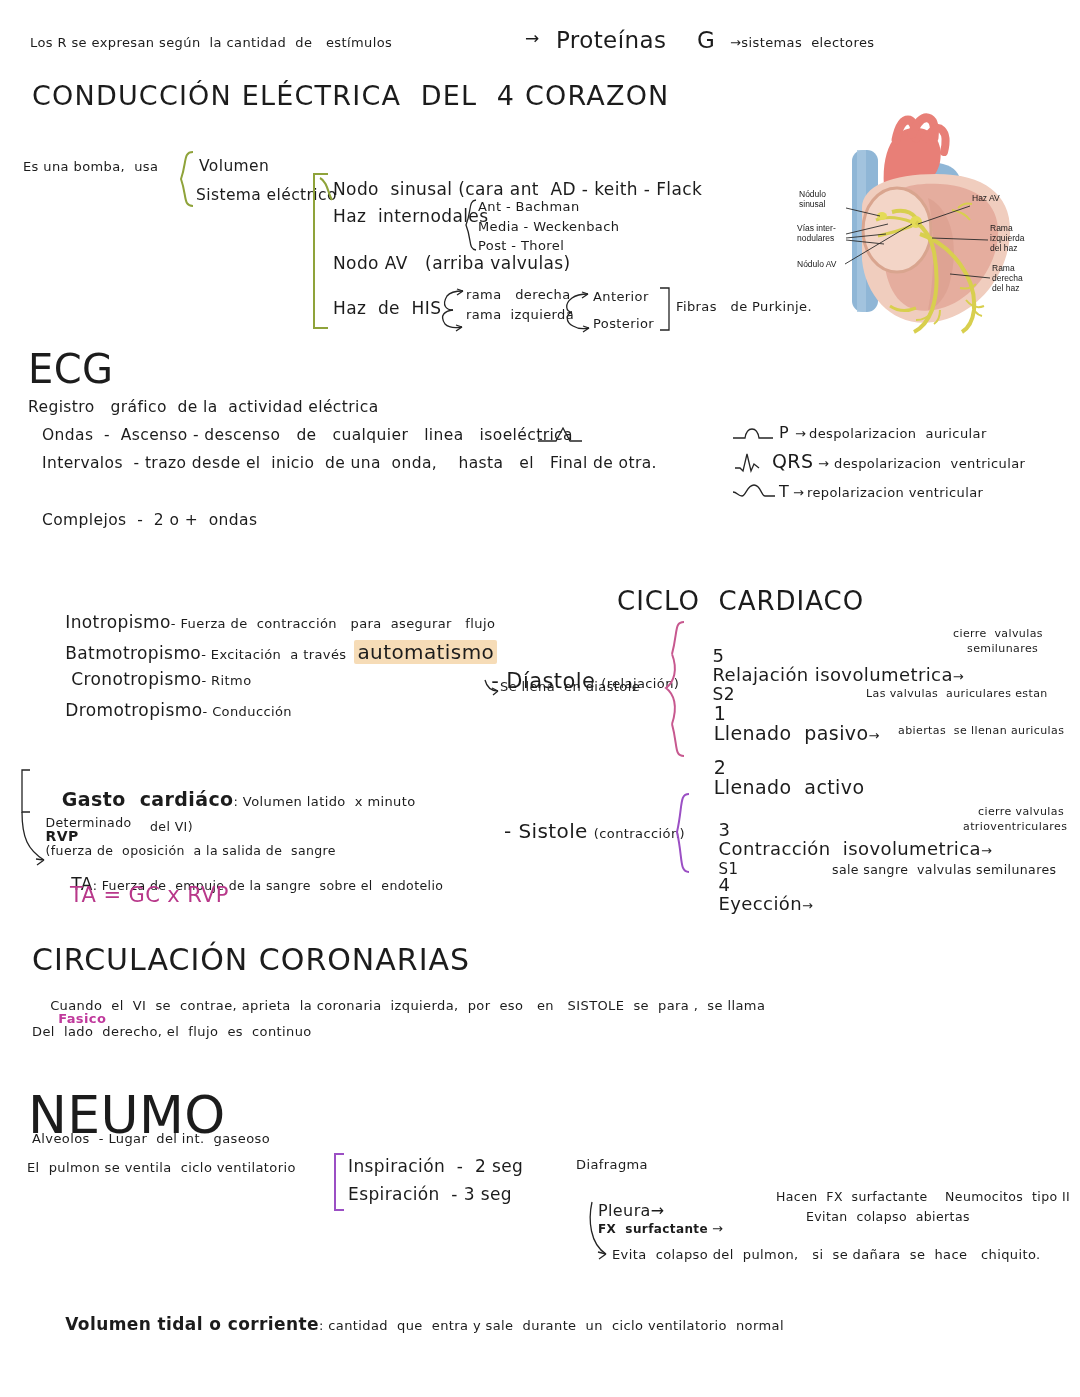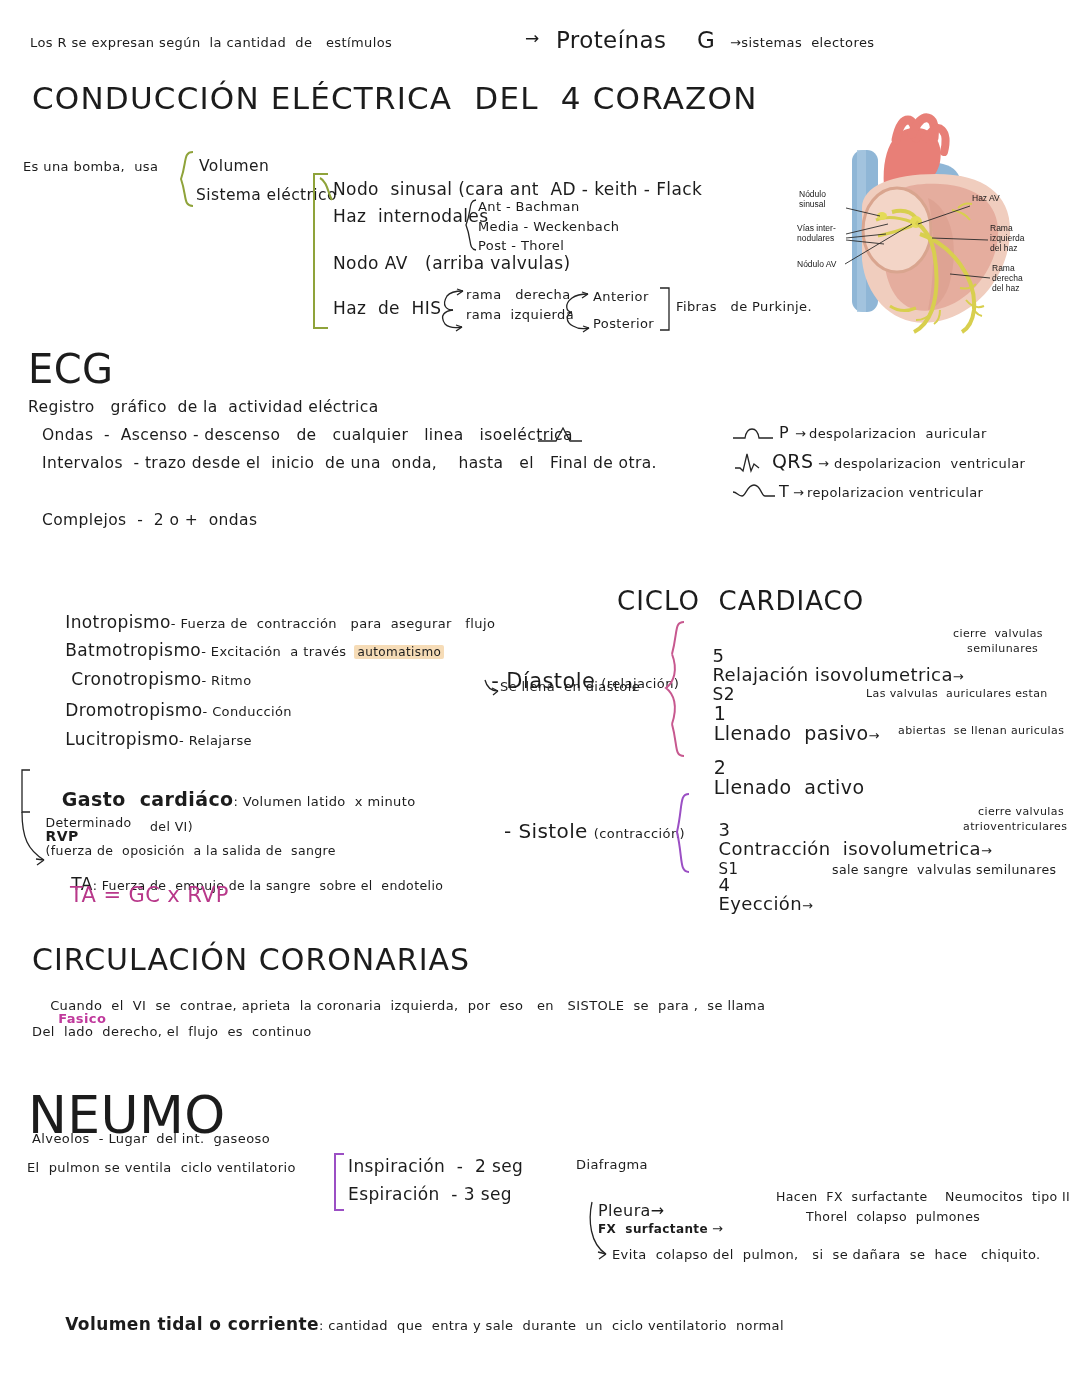--- a/index.html
+++ b/index.html
@@ -9,21 +9,21 @@
   }
   .pg{position:absolute;left:0;top:0;width:1080px;height:1397px;background:#ffffff;}
   .t{position:absolute;white-space:pre;line-height:1.05;}
   .hw{font-family:"DejaVu Sans", sans-serif;letter-spacing:.4px;}
   .small{font-size:13px;}
   .xsmall{font-size:12.5px;}
   .tiny{font-size:11px;}
   .body{font-size:15.5px;}
   .med{font-size:17px;}
   .bold{font-weight:bold;}
-  .h1{font-size:31px;letter-spacing:1.2px;}
+  .h1{font-size:27px;letter-spacing:1.2px;}
   .h2{font-size:30px;letter-spacing:1px;}
   .pink{color:#b8388a;}
   .magenta{color:#c0399c;}
   .hl{background:#f6dcb7;border-radius:2px;padding:0 3px;}
   svg{position:absolute;overflow:visible;}
   .gline{stroke:#8fa33a;stroke-width:2;fill:none;}
   .pline{stroke:#c7588f;stroke-width:2;fill:none;}
   .vline{stroke:#9b4fc4;stroke-width:2;fill:none;}
   .kthin{stroke:#242424;stroke-width:1.3;fill:none;}
   
@@ -177,30 +177,27 @@
     <path class="kthin" d="M0 10 C 4 10, 5 14, 9 14 C 13 14, 14 3, 21 3 C 28 3, 28 14, 32 14 L42 14"></path>
   </svg>
   <div class="t hw" style="left:779px;top:484px;font-size:16px;">T</div>
   <div class="t hw small" style="left:793px;top:486px;">→</div>
   <div class="t hw small" style="left:807px;top:486px;">repolarizacion ventricular</div>
 
   <div class="t hw" style="left:42px;top:596px;font-size:17px;">
     <span>Inotropismo</span><span class="small">- Fuerza de  contracción   para  asegurar   flujo</span>
   </div>
   <div class="t hw" style="left:42px;top:624px;font-size:17px;">
-    <span>Batmotropismo</span><span class="small">- Excitación  a través</span><span class="hl" style="font-size:12px;margin-left:8px;">automatismo</span>
+    <span>Batmotropismo</span><span class="small">- Excitación  a través</span><span class="hl" style="font-size:20px;margin-left:8px;">automatismo</span>
   </div>
   <div class="t hw" style="left:48px;top:653px;font-size:17px;">
     <span>Cronotropismo</span><span class="small">- Ritmo</span>
   </div>
   <div class="t hw" style="left:42px;top:684px;font-size:17px;">
     <span>Dromotropismo</span><span class="small">- Conducción</span>
-  </div>
-  <div class="t hw" style="left:42px;top:713px;font-size:17px;">
-    <span>Lucitropismo</span><span class="small">- Relajarse</span>
   </div>
 
   <svg style="left:14px;top:768px;" width="22" height="98">
     <path class="kthin" d="M16 2 L8 2 L8 44 L16 44"></path>
     <path class="kthin" d="M8 44 C 8 70, 14 82, 30 92"></path>
     <path class="kthin" d="M30 92 l-8 -1 m8 1 l-7 5"></path>
   </svg>
   <div class="t hw" style="left:36px;top:770px;font-size:19px;">
     <span class="bold">Gasto  cardiáco</span><span class="small">: Volumen latido  x minuto</span>
   </div>
@@ -286,21 +283,21 @@
   </svg>
   <div class="t hw med" style="left:348px;top:1158px;">Inspiración  -  2 seg</div>
   <div class="t hw med" style="left:348px;top:1186px;">Espiración  - 3 seg</div>
 
   <div class="t hw small" style="left:576px;top:1158px;">Diafragma</div>
   <div class="t hw" style="left:576px;top:1186px;font-size:16px;">
     <span>Pleura</span><span>→</span>
     <span class="bold" style="font-size:12px;">FX  surfactante</span><span class="small" style="margin-left:4px;">→</span>
   </div>
   <div class="t hw xsmall" style="left:776px;top:1190px;">Hacen  FX  surfactante    Neumocitos  tipo II</div>
-  <div class="t hw xsmall" style="left:806px;top:1210px;">Thorel  colapso  pulmones</div>
+  <div class="t hw xsmall" style="left:806px;top:1210px;">Evitan  colapso  abiertas</div>
 
   <svg style="left:586px;top:1200px;" width="40" height="64">
     <path class="kthin" d="M6 2 C 2 20, 4 44, 20 54"></path>
     <path class="kthin" d="M20 54 l-8 -2 m8 2 l-7 5"></path>
   </svg>
   <div class="t hw small" style="left:612px;top:1248px;">Evita  colapso del  pulmon,   si  se dañara  se  hace   chiquito.</div>
 
   <div class="t hw" style="left:42px;top:1298px;font-size:17px;">
     <span class="bold">Volumen tidal o corriente</span><span class="small">: cantidad  que  entra y sale  durante  un  ciclo ventilatorio  normal</span>
   </div>

